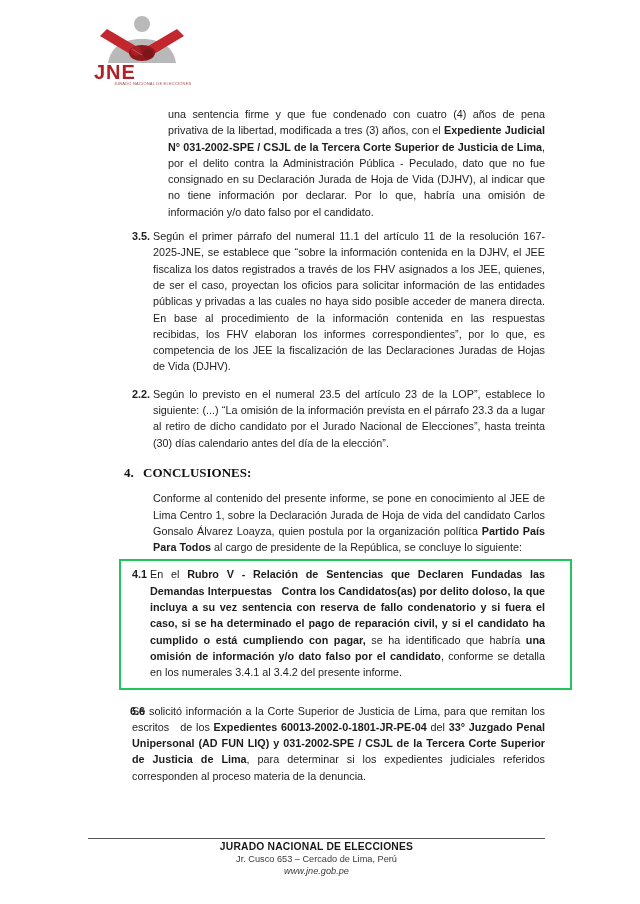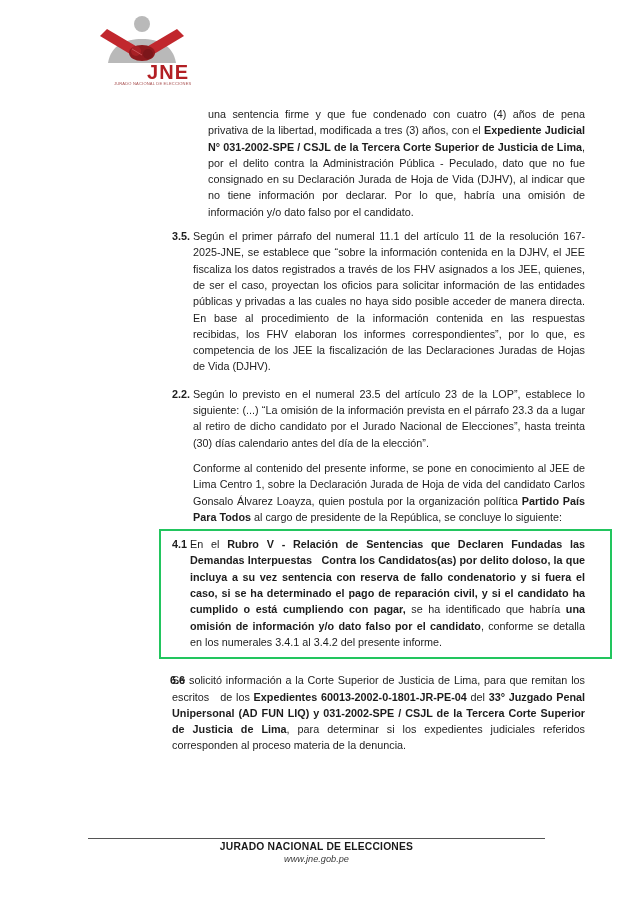--- a/index.html
+++ b/index.html
@@ -3,33 +3,33 @@
 <meta charset="utf-8">
 <style>
   html,body{margin:0;padding:0;background:#ffffff;}
   .page{
     position:relative;width:640px;height:904px;background:#ffffff;overflow:hidden;
     font-family:"Liberation Sans",sans-serif;color:#1d1d1d;
   }
   .b{font-weight:bold;}
 
   
-  .logo{position:absolute;left:94px;top:15px;width:95px;text-align:right;}
+  .logo{position:absolute;left:94px;top:15px;width:95px;text-align:left;}
   .logo svg{display:block;margin:0 auto;}
   .logo-acronym{
     font-size:20px;font-weight:800;letter-spacing:1px;color:#b21f24;
     line-height:18px;margin-top:-2px;
   }
   .logo-caption{
     font-size:7px;color:#a85050;letter-spacing:.3px;white-space:nowrap;
     transform:scale(.58);transform-origin:center top;margin-top:1px;
   }
 
   
-  .content{position:absolute;left:0;top:106px;width:592px;font-size:10.8px;line-height:16.3px;padding-left:40px;}
+  .content{position:absolute;left:0;top:106px;width:592px;font-size:10.8px;line-height:16.3px;}
   .para,.item .body{text-align:justify;}
   .intro{margin:0 0 0 168px;width:377px;}
   .item{position:relative;}
   .item .num{position:absolute;left:4px;top:0;font-weight:bold;}
   .item-35{margin:8px 0 0 128px;width:417px;}
   .item-36{margin:11px 0 0 128px;width:417px;}
   .item-35 .body,.item-36 .body{margin-left:25px;}
   .heading{
     margin:14px 0 0 124px;font-family:"Liberation Serif",serif;
     font-weight:bold;font-size:13px;color:#111;
@@ -78,36 +78,40 @@
     <div class="item item-35">
       <span class="num">3.5.</span>
       <div class="body"><span>Según el primer párrafo del numeral 11.1 del artículo 11 de la resolución 167-2025-JNE, se establece que “sobre la información contenida en la DJHV, el JEE fiscaliza los datos registrados a través de los FHV asignados a los JEE, quienes, de ser el caso, proyectan los oficios para solicitar información de las entidades públicas y privadas a las cuales no haya sido posible acceder de manera directa. En base al procedimiento de la información contenida en las respuestas recibidas, los FHV elaboran los informes correspondientes”, por lo que, es competencia de los JEE la fiscalización de las Declaraciones Juradas de Hojas de Vida (DJHV).</span></div>
     </div>
 
     <div class="item item-36">
       <span class="num">2.2.</span>
       <div class="body"><span>Según lo previsto en el numeral 23.5 del artículo 23 de la LOP”, establece lo siguiente: (...) “La omisión de la información prevista en el párrafo 23.3 da a lugar al retiro de dicho candidato por el Jurado Nacional de Elecciones”, hasta treinta (30) días calendario antes del día de la elección”.</span></div>
     </div>
 
+    <div class="heading">
+      <span class="hnum">4.</span><span class="htitle">CONCLUSIONES:</span>
+    </div>
 
     <p class="para conforme"><span>Conforme al contenido del presente informe, se pone en conocimiento al JEE de Lima Centro 1, sobre la Declaración Jurada de Hoja de vida del candidato Carlos Gonsalo Álvarez Loayza, quien postula por la organización política </span><span class="b">Partido País Para Todos</span><span> al cargo de presidente de la República, se concluye lo siguiente:</span></p>
 
     <div class="highlight-box">
       <div class="item item-41">
         <span class="num">4.1</span>
         <div class="body"><span>En el </span><span class="b">Rubro V - Relación de Sentencias que Declaren Fundadas las Demandas Interpuestas &nbsp;&nbsp;Contra los Candidatos(as) por delito doloso, la que incluya a su vez sentencia con reserva de fallo condenatorio y si fuera el caso, si se ha determinado el pago de reparación civil, y si el candidato ha cumplido o está cumpliendo con pagar,</span><span> se ha identificado que habría </span><span class="b">una omisión de información y/o dato falso por el candidato</span><span>, conforme se detalla en los numerales 3.4.1 al 3.4.2 del presente informe.</span></div>
       </div>
     </div>
 
     <div class="item item-42">
       <span class="num">6.6</span>
       <div class="body"><span>Se solicitó información a la Corte Superior de Justicia de Lima, para que remitan los escritos &nbsp;&nbsp;de los </span><span class="b">Expedientes 60013-2002-0-1801-JR-PE-04</span><span> del </span><span class="b">33° Juzgado Penal Unipersonal (AD FUN LIQ) y 031-2002-SPE / CSJL de la Tercera Corte Superior de Justicia de Lima</span><span>, para determinar si los expedientes judiciales referidos corresponden al proceso materia de la denuncia.</span></div>
     </div>
 
   </main>
 
   <div class="footer-rule"></div>
   <footer class="page-footer">
     <div class="f-org">JURADO NACIONAL DE ELECCIONES</div>
+    <div class="f-addr">Jr. Cusco 653 – Cercado de Lima, Perú</div>
     <div class="f-site">www.jne.gob.pe</div>
   </footer>
 
 </div>
 
 </body></html>

